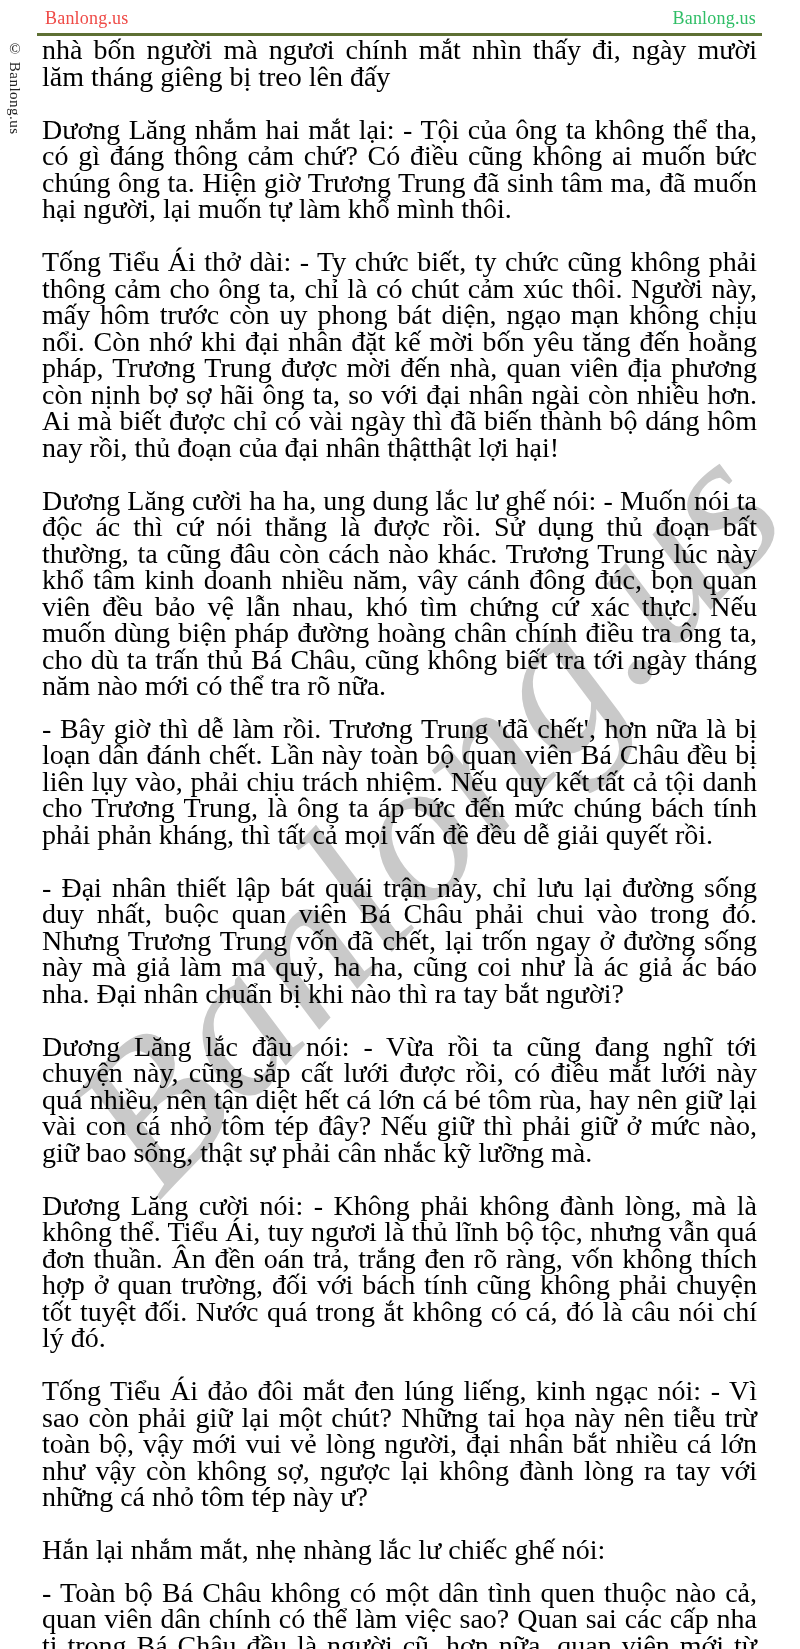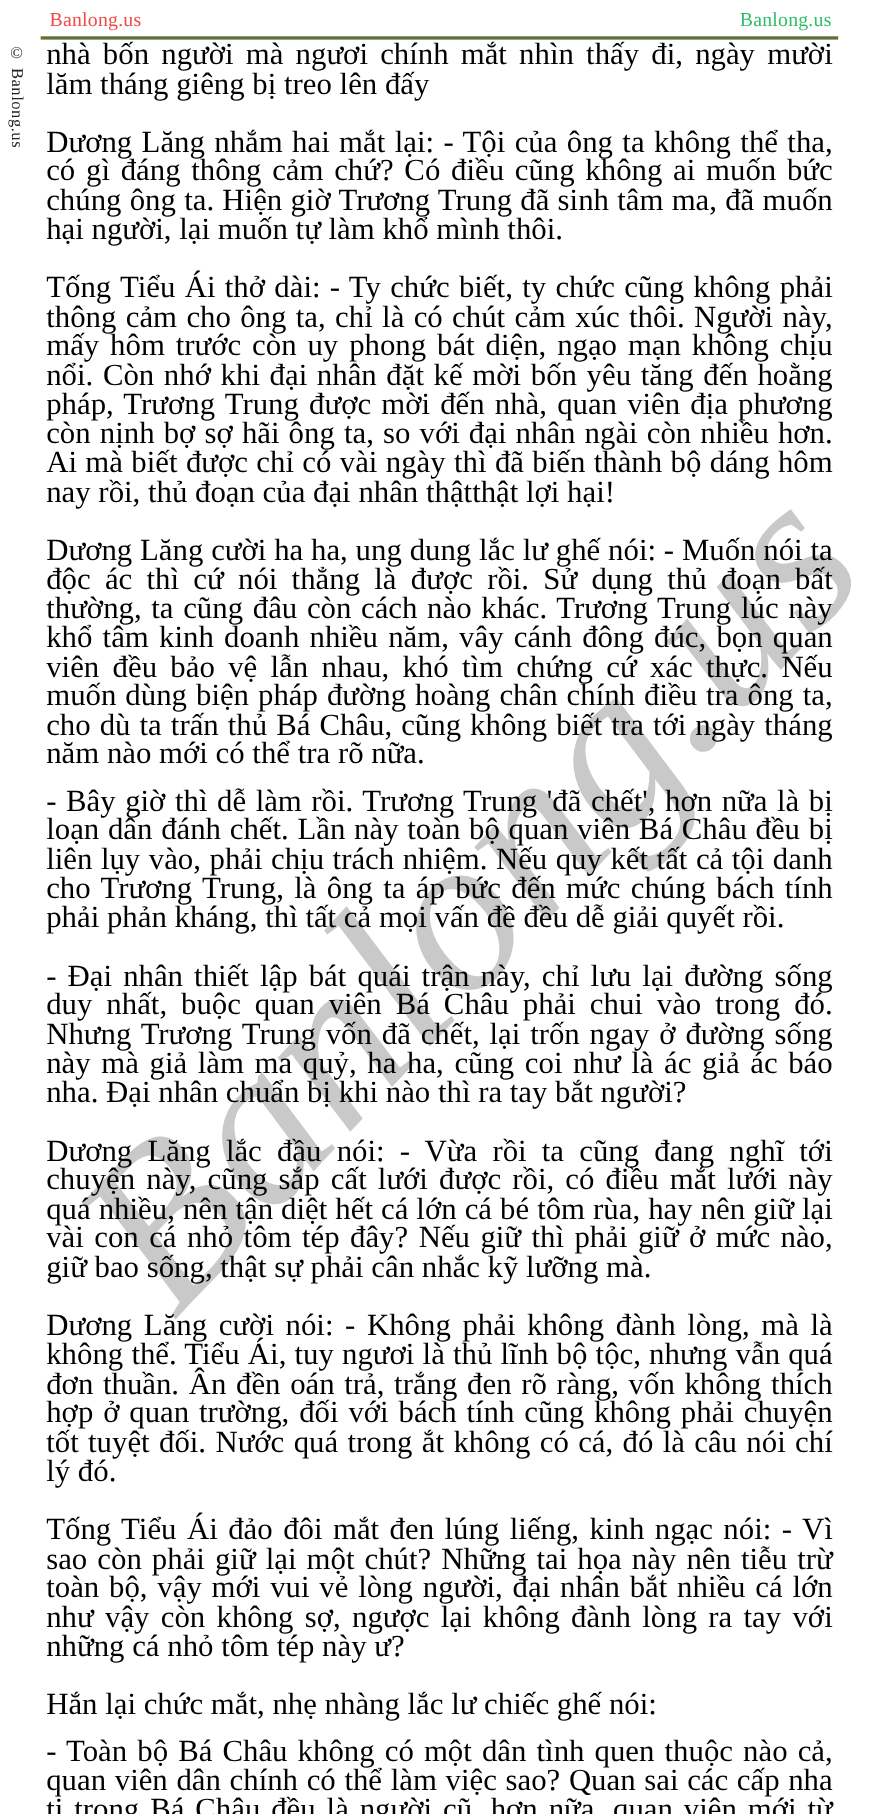--- a/index.html
+++ b/index.html
@@ -90,15 +90,15 @@
 <div class="main">
   <p>nhà bốn người mà ngươi chính mắt nhìn thấy đi, ngày mười lăm tháng giêng bị treo lên đấy</p>
   <p>Dương Lăng nhắm hai mắt lại: - Tội của ông ta không thể tha, có gì đáng thông cảm chứ? Có điều cũng không ai muốn bức chúng ông ta. Hiện giờ Trương Trung đã sinh tâm ma, đã muốn hại người, lại muốn tự làm khổ mình thôi.</p>
   <p>Tống Tiểu Ái thở dài: - Ty chức biết, ty chức cũng không phải thông cảm cho ông ta, chỉ là có chút cảm xúc thôi. Người này, mấy hôm trước còn uy phong bát diện, ngạo mạn không chịu nổi. Còn nhớ khi đại nhân đặt kế mời bốn yêu tăng đến hoằng pháp, Trương Trung được mời đến nhà, quan viên địa phương còn nịnh bợ sợ hãi ông ta, so với đại nhân ngài còn nhiều hơn. Ai mà biết được chỉ có vài ngày thì đã biến thành bộ dáng hôm nay rồi, thủ đoạn của đại nhân thậtthật lợi hại!</p>
   <p>Dương Lăng cười ha ha, ung dung lắc lư ghế nói: - Muốn nói ta độc ác thì cứ nói thẳng là được rồi. Sử dụng thủ đoạn bất thường, ta cũng đâu còn cách nào khác. Trương Trung lúc này khổ tâm kinh doanh nhiều năm, vây cánh đông đúc, bọn quan viên đều bảo vệ lẫn nhau, khó tìm chứng cứ xác thực. Nếu muốn dùng biện pháp đường hoàng chân chính điều tra ông ta, cho dù ta trấn thủ Bá Châu, cũng không biết tra tới ngày tháng năm nào mới có thể tra rõ nữa.</p>
   <p class="cont">- Bây giờ thì dễ làm rồi. Trương Trung 'đã chết', hơn nữa là bị loạn dân đánh chết. Lần này toàn bộ quan viên Bá Châu đều bị liên lụy vào, phải chịu trách nhiệm. Nếu quy kết tất cả tội danh cho Trương Trung, là ông ta áp bức đến mức chúng bách tính phải phản kháng, thì tất cả mọi vấn đề đều dễ giải quyết rồi.</p>
   <p>- Đại nhân thiết lập bát quái trận này, chỉ lưu lại đường sống duy nhất, buộc quan viên Bá Châu phải chui vào trong đó. Nhưng Trương Trung vốn đã chết, lại trốn ngay ở đường sống này mà giả làm ma quỷ, ha ha, cũng coi như là ác giả ác báo nha. Đại nhân chuẩn bị khi nào thì ra tay bắt người?</p>
   <p>Dương Lăng lắc đầu nói: - Vừa rồi ta cũng đang nghĩ tới chuyện này, cũng sắp cất lưới được rồi, có điều mắt lưới này quá nhiều, nên tận diệt hết cá lớn cá bé tôm rùa, hay nên giữ lại vài con cá nhỏ tôm tép đây? Nếu giữ thì phải giữ ở mức nào, giữ bao sống, thật sự phải cân nhắc kỹ lưỡng mà.</p>
   <p>Dương Lăng cười nói: - Không phải không đành lòng, mà là không thể. Tiểu Ái, tuy ngươi là thủ lĩnh bộ tộc, nhưng vẫn quá đơn thuần. Ân đền oán trả, trắng đen rõ ràng, vốn không thích hợp ở quan trường, đối với bách tính cũng không phải chuyện tốt tuyệt đối. Nước quá trong ắt không có cá, đó là câu nói chí lý đó.</p>
   <p>Tống Tiểu Ái đảo đôi mắt đen lúng liếng, kinh ngạc nói: - Vì sao còn phải giữ lại một chút? Những tai họa này nên tiễu trừ toàn bộ, vậy mới vui vẻ lòng người, đại nhân bắt nhiều cá lớn như vậy còn không sợ, ngược lại không đành lòng ra tay với những cá nhỏ tôm tép này ư?</p>
-  <p>Hắn lại chức mắt, nhẹ nhàng lắc lư chiếc ghế nói:</p>
+  <p>Hắn lại nhắm mắt, nhẹ nhàng lắc lư chiếc ghế nói:</p>
   <p class="cont">- Toàn bộ Bá Châu không có một dân tình quen thuộc nào cả, quan viên dân chính có thể làm việc sao? Quan sai các cấp nha ti trong Bá Châu đều là người cũ, hơn nữa, quan viên mới từ đâu mà có chứ, còn có thể đảm mỗi người bọn họ đều thanh liêm, có năng lực?</p>
 </div>
 
 </body></html>

